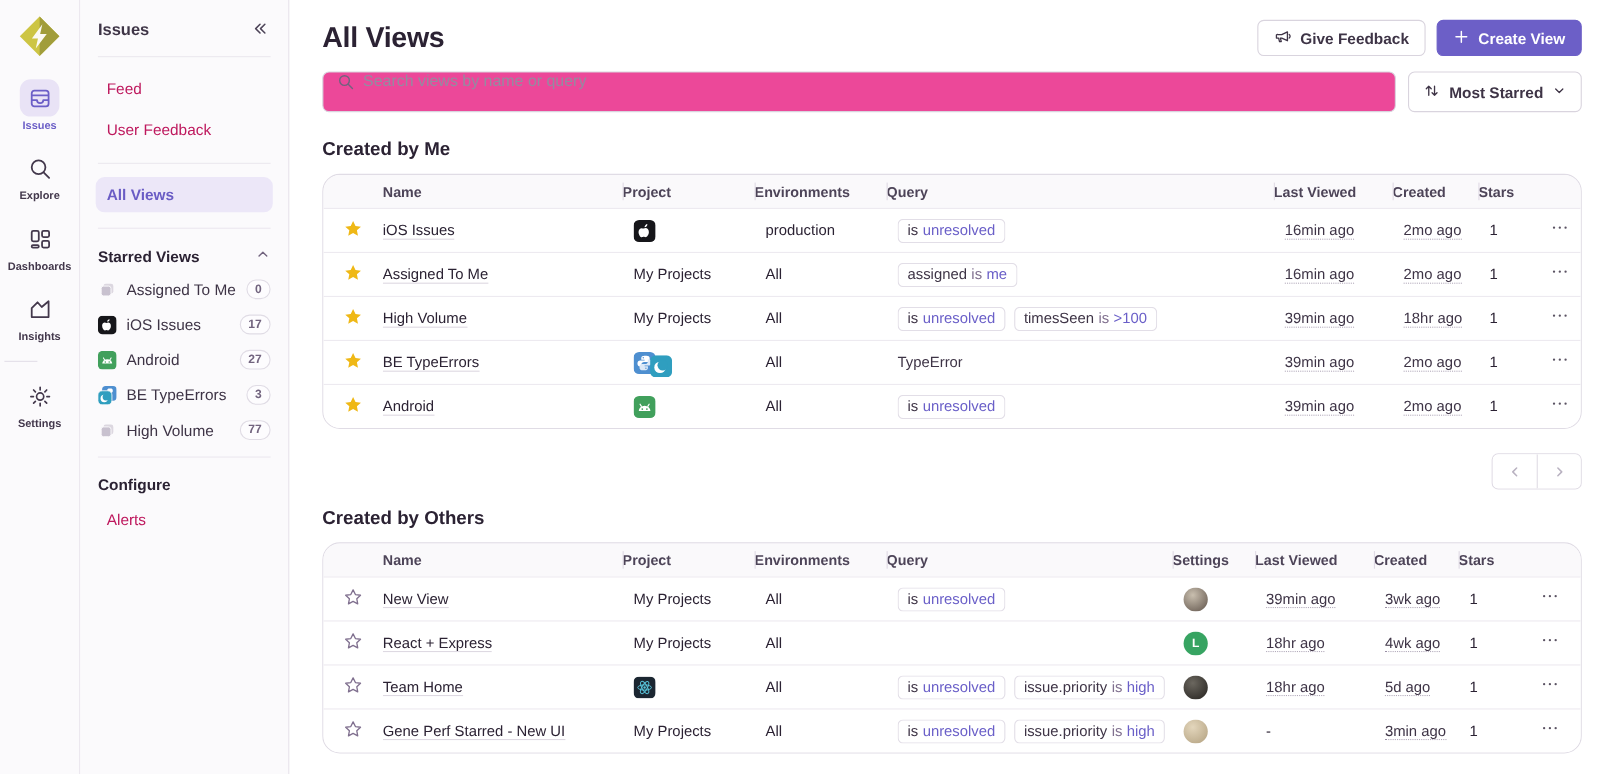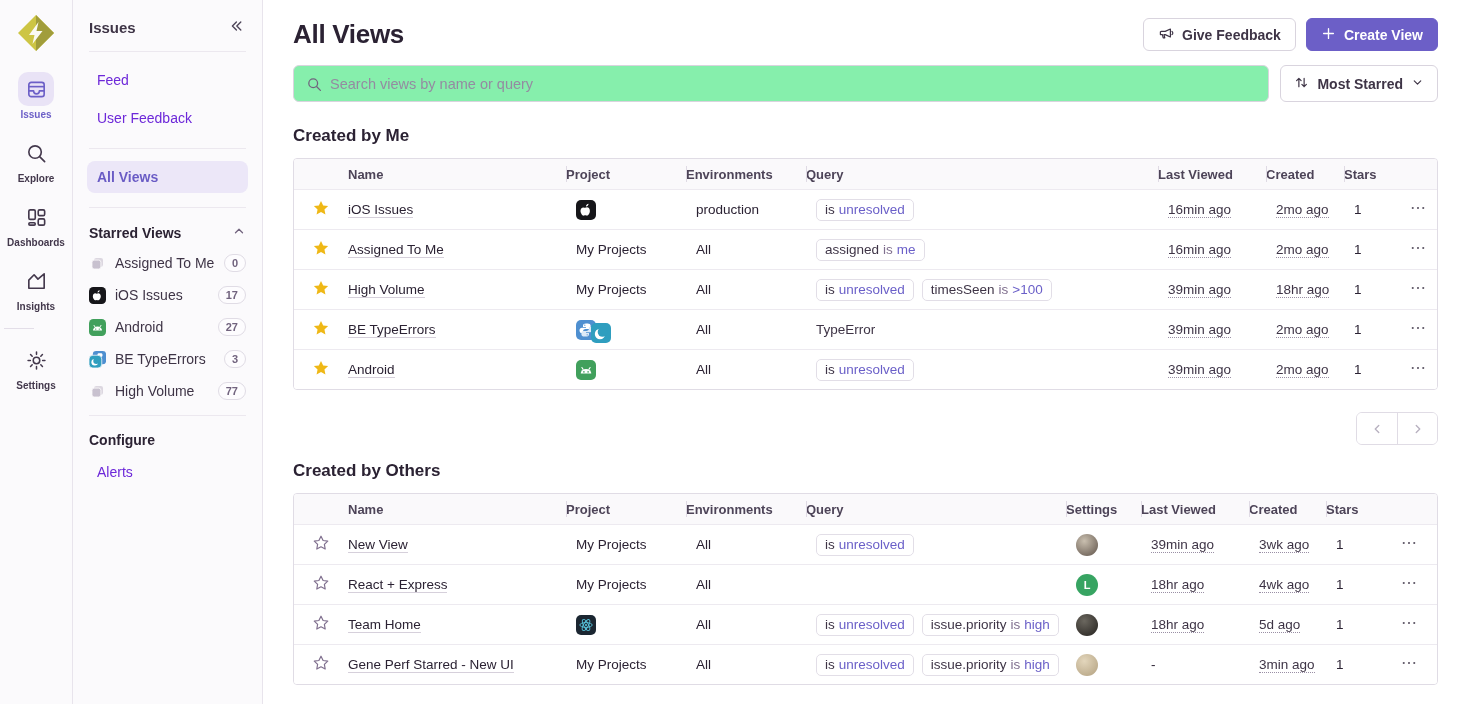--- a/index.html
+++ b/index.html
@@ -21,21 +21,21 @@
   .rail-divider { width:30px; height:1px; background:#E3DEE8; margin:2px 0 14px; }
 
   
   .sidebar { width:190px; background:#FBFAFC; border-right:1px solid #E8E4EC;
     flex-shrink:0; padding:14px 14px 0; font-size:14px; }
   .sb-head { display:flex; align-items:center; justify-content:space-between;
     padding:2px 2px 12px; }
   .sb-title { font-size:15px; font-weight:700; color:#3E3446; }
   .sb-collapse { background:none; border:none; cursor:pointer; color:#4D4458; padding:2px; }
   .sb-divider { height:1px; background:#ECE8EF; margin:0 2px; }
-  .sb-item { padding:8px 10px; margin:6px 0; border-radius:8px; color:#6d28d9;
+  .sb-item { padding:8px 10px; margin:6px 0; border-radius:8px; color:#be185d;
     cursor:pointer; display:flex; align-items:center; gap:8px; }
   .sb-item.active { background:#ECE7F8; color:#6A5CC5; font-weight:700; }
   .sb-group { padding:6px 0 8px; }
   .sb-section { display:flex; align-items:center; justify-content:space-between;
     padding:16px 2px 6px; font-weight:700; color:#2B2233; font-size:14px; }
   .sb-star-item { display:flex; align-items:center; gap:9px; padding:7px 2px; cursor:pointer; }
   .sb-star-item .slabel { flex:1; color:#3E3446; white-space:nowrap; overflow:hidden; }
   .sb-count { border:1px solid #E0DCE5; background:#FDFCFE; border-radius:20px;
     font-size:11px; font-weight:700; color:#71637E; padding:2px 7px; min-width:22px;
     text-align:center; }
@@ -47,30 +47,30 @@
   .page-head { display:flex; align-items:center; justify-content:space-between; }
   .page-title { font-size:26px; font-weight:800; color:#2B2233; letter-spacing:-0.3px; }
   .head-actions { display:flex; gap:10px; }
   .btn { display:inline-flex; align-items:center; gap:8px; height:33px; padding:0 14px;
     border-radius:6px; font-size:14px; font-weight:700; cursor:pointer;
     font-family:"Liberation Sans", sans-serif; }
   .btn-default { background:#fff; border:1px solid #D9D4DE; color:#3E3446; }
   .btn-primary { background:#6C5FC7; border:1px solid #6C5FC7; color:#fff; }
 
   .toolbar { display:flex; gap:11px; margin-top:14px; }
-  .searchbox { flex:1; display:flex; align-items:center; gap:8px; height:37px;
-    border:1px solid #D9D4DE; border-radius:6px; padding:0 12px; background:#86efac; }
+  .searchbox { flex:1; display:flex; align-items:flex-start; gap:8px; height:37px;
+    border:1px solid #D9D4DE; border-radius:6px; padding:0 12px; background:#ec4899; }
   .searchbox input { border:none; outline:none; flex:1; font-size:14.5px;
     font-family:"Liberation Sans", sans-serif; color:#2B2233; background:transparent; }
   .searchbox input::placeholder { color:#948BA1; }
   .sortbtn { height:37px; padding:0 13px; }
 
   .section-heading { font-size:17px; font-weight:700; color:#2B2233; margin:24px 0 12px; }
 
-  .vtable { border:1px solid #E0DCE5; border-radius:4px; overflow:hidden; background:#fff; }
+  .vtable { border:1px solid #E0DCE5; border-radius:16px; overflow:hidden; background:#fff; }
   .thead { display:grid; background:#FAF9FB; height:30px; align-items:center;
     font-size:13px; font-weight:700; color:#4D4458; }
   .th { position:relative; white-space:nowrap; }
   .th.no-pad { padding-left:0; }
   .th.sep::before { content:""; position:absolute; left:0; top:-1px; height:16px;
     width:1px; background:#DFDAE4; }
   .trow { display:grid; height:40px; align-items:center; border-top:1px solid #EDEAF0;
     font-size:13.5px; background:#fff; }
   .td { padding-left:10px; white-space:nowrap; overflow:hidden; display:flex;
     align-items:center; }

